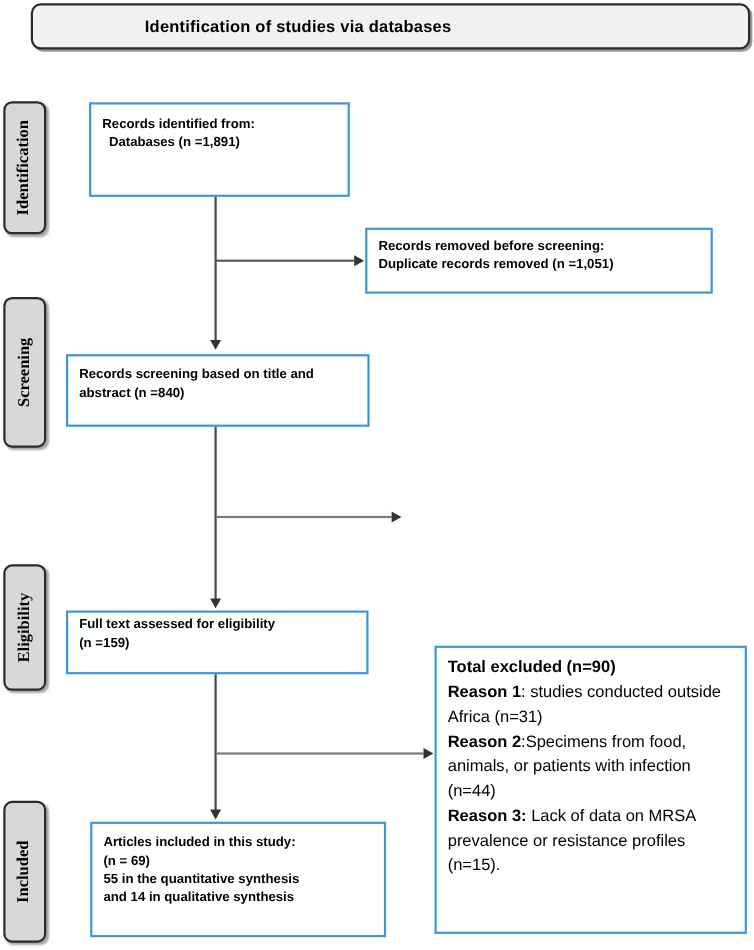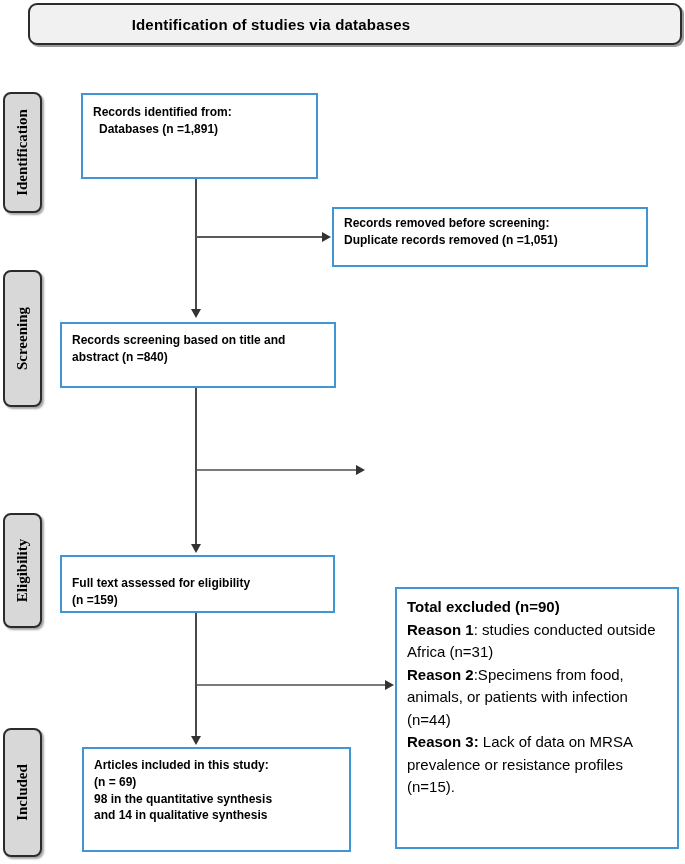--- a/index.html
+++ b/index.html
@@ -52,21 +52,21 @@
     font-weight:bold;
     font-size:12px;
     line-height:1.45;
   }
   .fbox .reg { font-weight:normal; }
   .box-identified { left:81px;  top:93px;  width:237px; height:86px;  padding:9px 10px; }
   .box-identified .indent { margin-left:6px; }
   .box-removed    { left:332px; top:207px; width:316px; height:60px;  padding:6px 10px; line-height:1.4; }
   .box-screening  { left:60px;  top:322px; width:276px; height:66px;  padding:8px 10px; }
   .box-excluded   { left:366px; top:434px; width:304px; height:80px;  padding:6px 10px; line-height:1.4; }
-  .box-fulltext   { left:60px;  top:555px; width:275px; height:58px;  padding:18px 10px; line-height:1.4; }
+  .box-fulltext   { left:60px;  top:555px; width:275px; height:58px;  padding:2px 10px; line-height:1.4; }
   .box-totalexcl  { left:395px; top:587px; width:284px; height:262px; padding:7px 10px;
                     font-size:15px; line-height:1.5; font-weight:normal; }
   .box-totalexcl b { font-weight:bold; }
   .box-included   { left:82px;  top:747px; width:269px; height:105px; padding:8px 10px; line-height:1.4; }
 
   
   .vline { position:absolute; width:2px; background:#4a4a4a; }
   .hline { position:absolute; height:2px; background:#7a7a7a; }
   .ah-down  { position:absolute; width:0; height:0;
               border-left:5px solid transparent; border-right:5px solid transparent;
@@ -134,21 +134,21 @@
     <span><b>Reason 1</b><span>: studies conducted outside Africa (n=31)</span></span>
     <br>
     <span><b>Reason 2</b><span>:Specimens from food, animals, or patients with infection (n=44)</span></span>
     <br>
     <span><b>Reason 3:</b><span> Lack of data on MRSA prevalence or resistance profiles (n=15).</span></span>
   </div>
 
   <div class="fbox box-included">
     <div>Articles included in this study:</div>
     <div>(n = 69)</div>
-    <div>98 in the quantitative synthesis</div>
+    <div>55 in the quantitative synthesis</div>
     <div>and 14 in qualitative synthesis</div>
   </div>
 
   <div class="vline v1"></div>
   <div class="ah-down v1h"></div>
   <div class="hline h1"></div>
   <div class="ah-right h1h"></div>
 
   <div class="vline v2"></div>
   <div class="ah-down v2h"></div>

